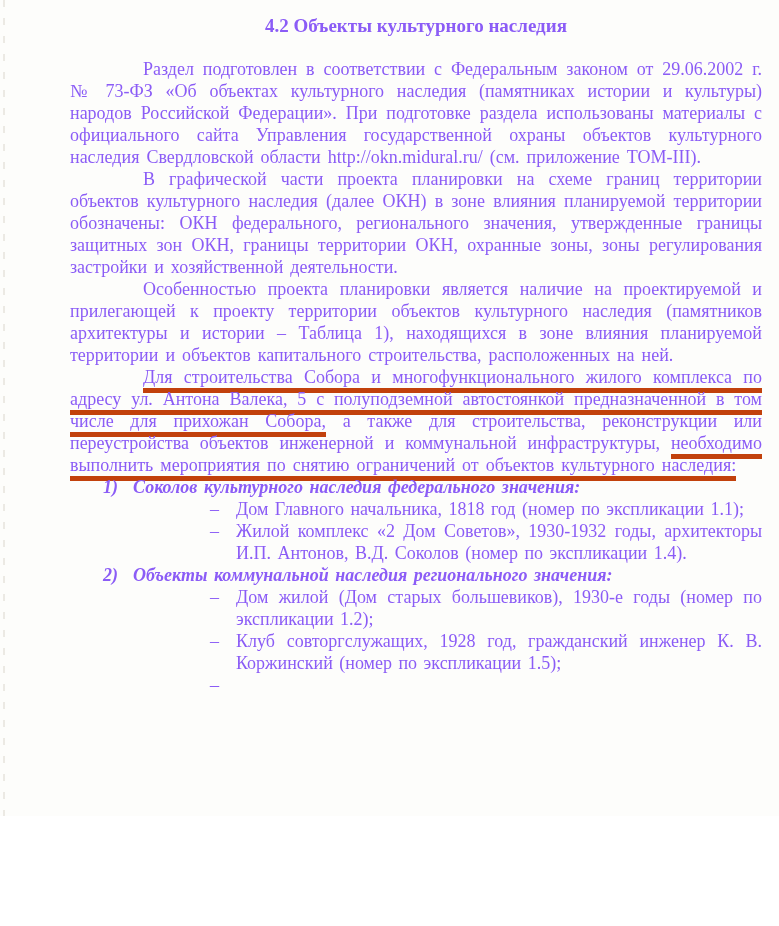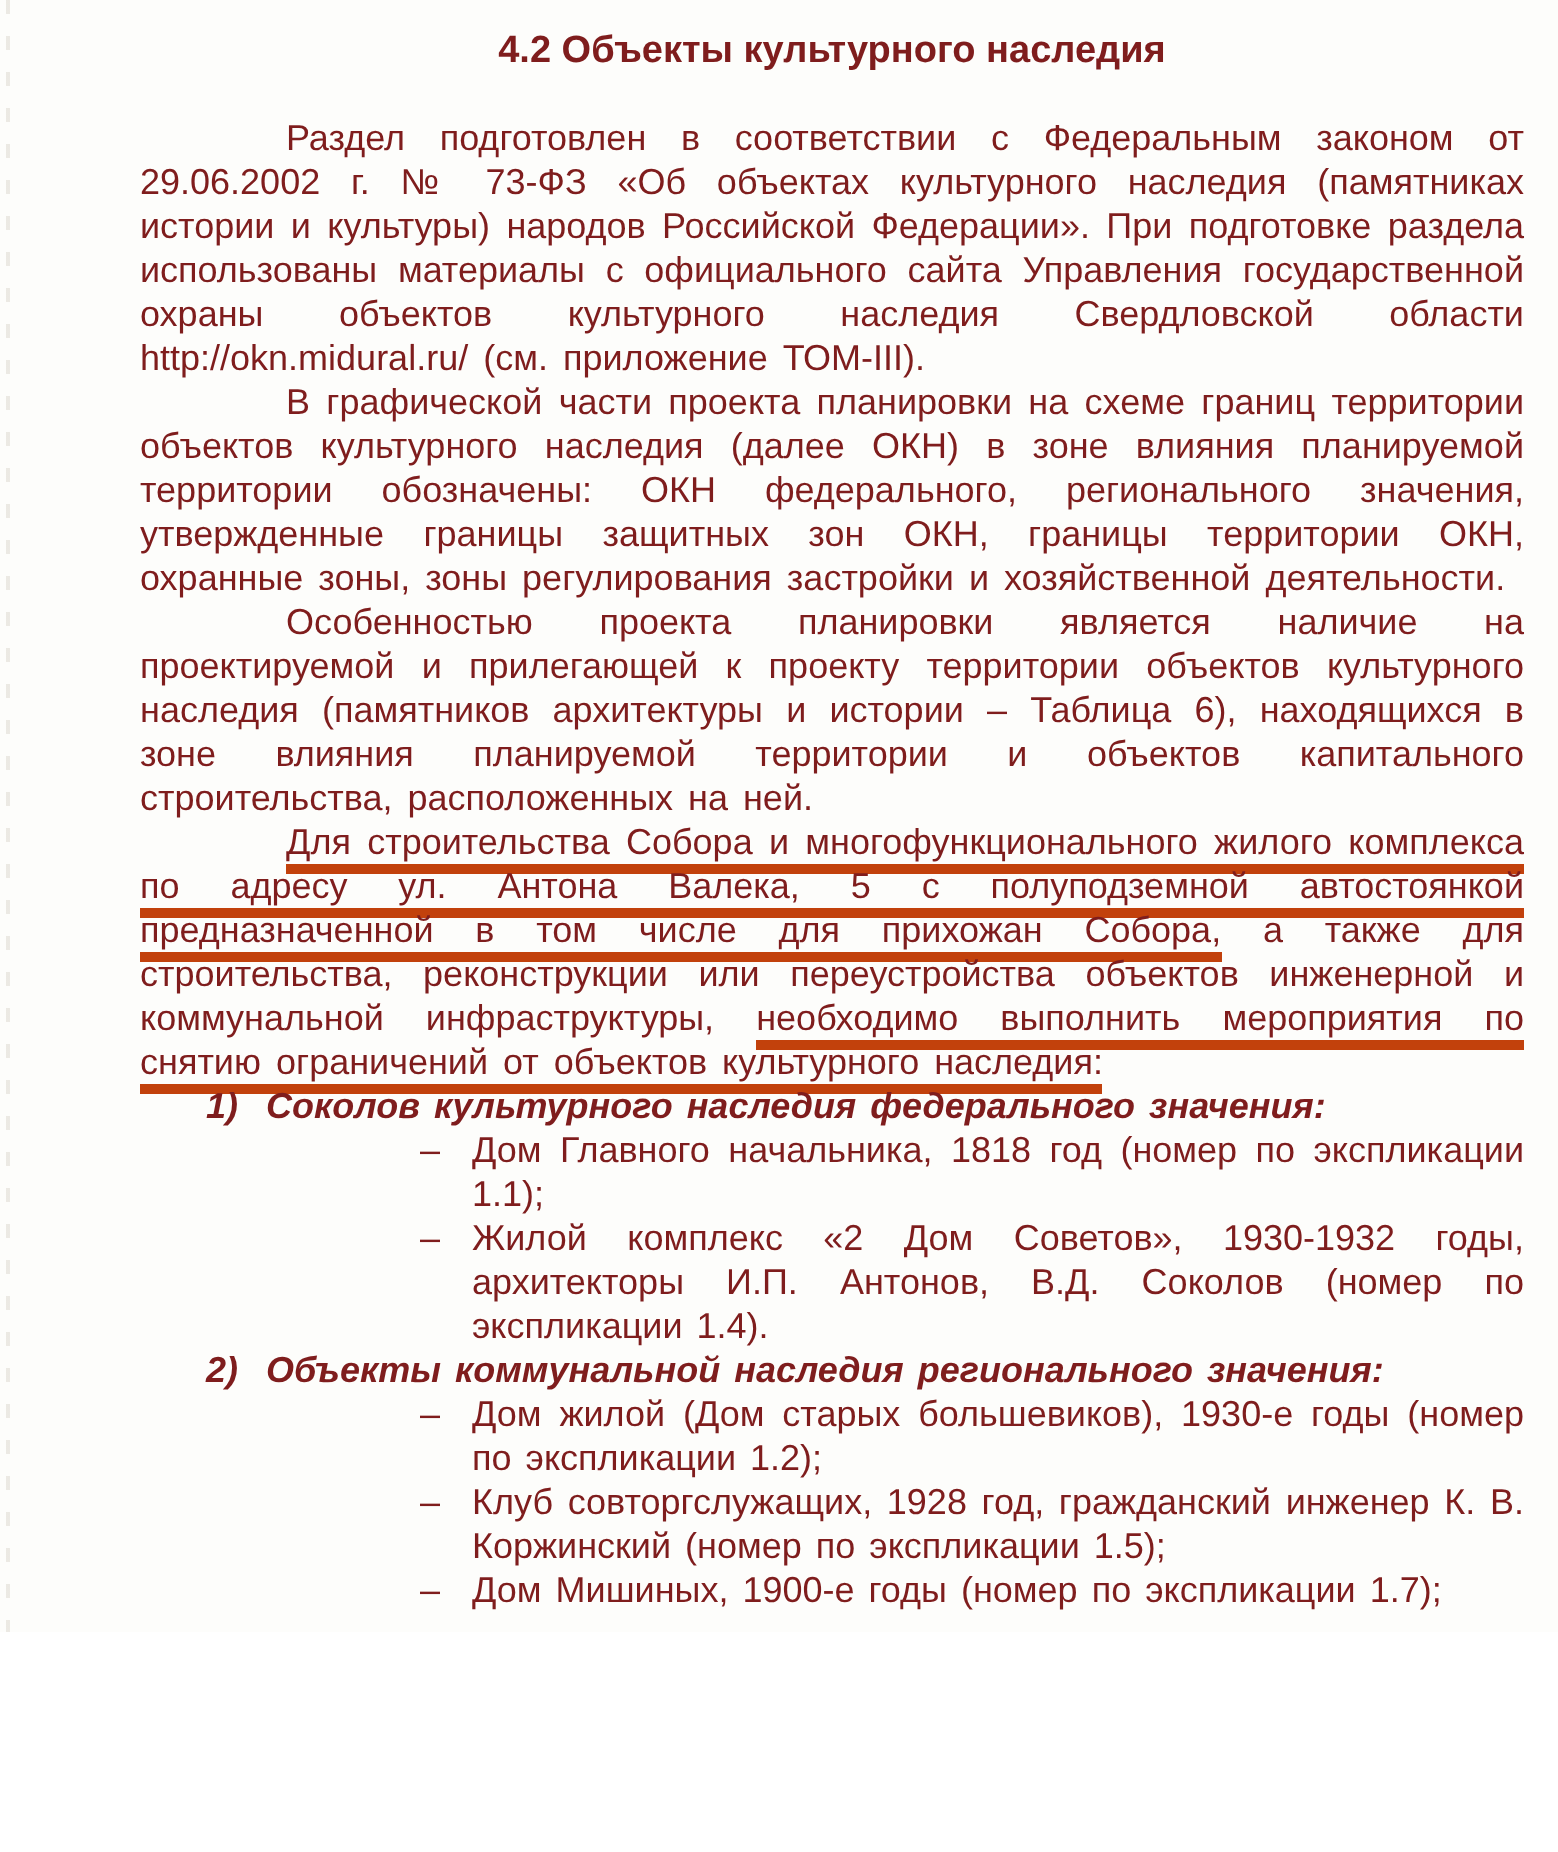--- a/index.html
+++ b/index.html
@@ -2,22 +2,22 @@
 <html lang="ru"><head>
 <meta charset="utf-8">
 <style>
   html,body { margin:0; padding:0; }
   body { background:#ffffff; }
   .page {
     position:relative;
     width:779px; height:816px;
     background:#fdfdfb;
     overflow:hidden;
-    font-family:Liberation Sans, sans-serif;
-    color:#7f1d1d;
+    font-family:Liberation Serif, serif;
+    color:#8b5cf6;
     box-sizing:border-box;
   }
   
   .edge-left {
     position:absolute; left:3px; top:0; bottom:0; width:2px;
     background:repeating-linear-gradient(180deg,#e6e3dc 0 7px,transparent 7px 18px);
     opacity:.75;
   }
   .corner-mark {
     position:absolute; left:14px; top:905px; width:18px; height:10px;
@@ -63,21 +63,21 @@
   <div class="corner-mark"></div>
 
   <div class="content">
 
     <div class="title">4.2 Объекты культурного наследия</div>
 
     <p class="body">Раздел подготовлен в соответствии с Федеральным законом от 29.06.2002 г. № 73-ФЗ «Об объектах культурного наследия (памятниках истории и культуры) народов Российской Федерации». При подготовке раздела использованы материалы с официального сайта Управления государственной охраны объектов культурного наследия Свердловской области http://okn.midural.ru/ (см. приложение ТОМ-III).</p>
 
     <p class="body">В графической части проекта планировки на схеме границ территории объектов культурного наследия (далее ОКН) в зоне влияния планируемой территории обозначены: ОКН федерального, регионального значения, утвержденные границы защитных зон ОКН, границы территории ОКН, охранные зоны, зоны регулирования застройки и хозяйственной деятельности.</p>
 
-    <p class="body">Особенностью проекта планировки является наличие на проектируемой и прилегающей к проекту территории объектов культурного наследия (памятников архитектуры и истории – Таблица 6), находящихся в зоне влияния планируемой территории и объектов капитального строительства, расположенных на ней.</p>
+    <p class="body">Особенностью проекта планировки является наличие на проектируемой и прилегающей к проекту территории объектов культурного наследия (памятников архитектуры и истории – Таблица 1), находящихся в зоне влияния планируемой территории и объектов капитального строительства, расположенных на ней.</p>
 
     <p class="body"><span class="u">Для строительства Собора и многофункционального жилого комплекса по адресу ул. Антона Валека, 5 с полуподземной автостоянкой предназначенной в том числе для прихожан Собора,</span><span> а также для строительства, реконструкции или переустройства объектов инженерной и коммунальной инфраструктуры, </span><span class="u">необходимо выполнить мероприятия по снятию ограничений от объектов культурного наследия:</span></p>
 
 
     <div class="nitem">
       <span class="nmark">1)</span>
       <span>Соколов культурного наследия федерального значения:</span>
     </div>
 
     <div class="ditem">
@@ -97,21 +97,20 @@
     <div class="ditem">
       <span class="dash">–</span>
       <span>Дом жилой (Дом старых большевиков), 1930-е годы (номер по экспликации 1.2);</span>
     </div>
     <div class="ditem">
       <span class="dash">–</span>
       <span>Клуб совторгслужащих, 1928 год, гражданский инженер К. В. Коржинский (номер по экспликации 1.5);</span>
     </div>
     <div class="ditem">
       <span class="dash">–</span>
-      <span>Дом Мишиных, 1900-е годы (номер по экспликации 1.7);</span>
     </div>
     <div class="ditem">
       <span class="dash">–</span>
     </div>
 
 
   </div>
 </div>
 
 </body></html>

